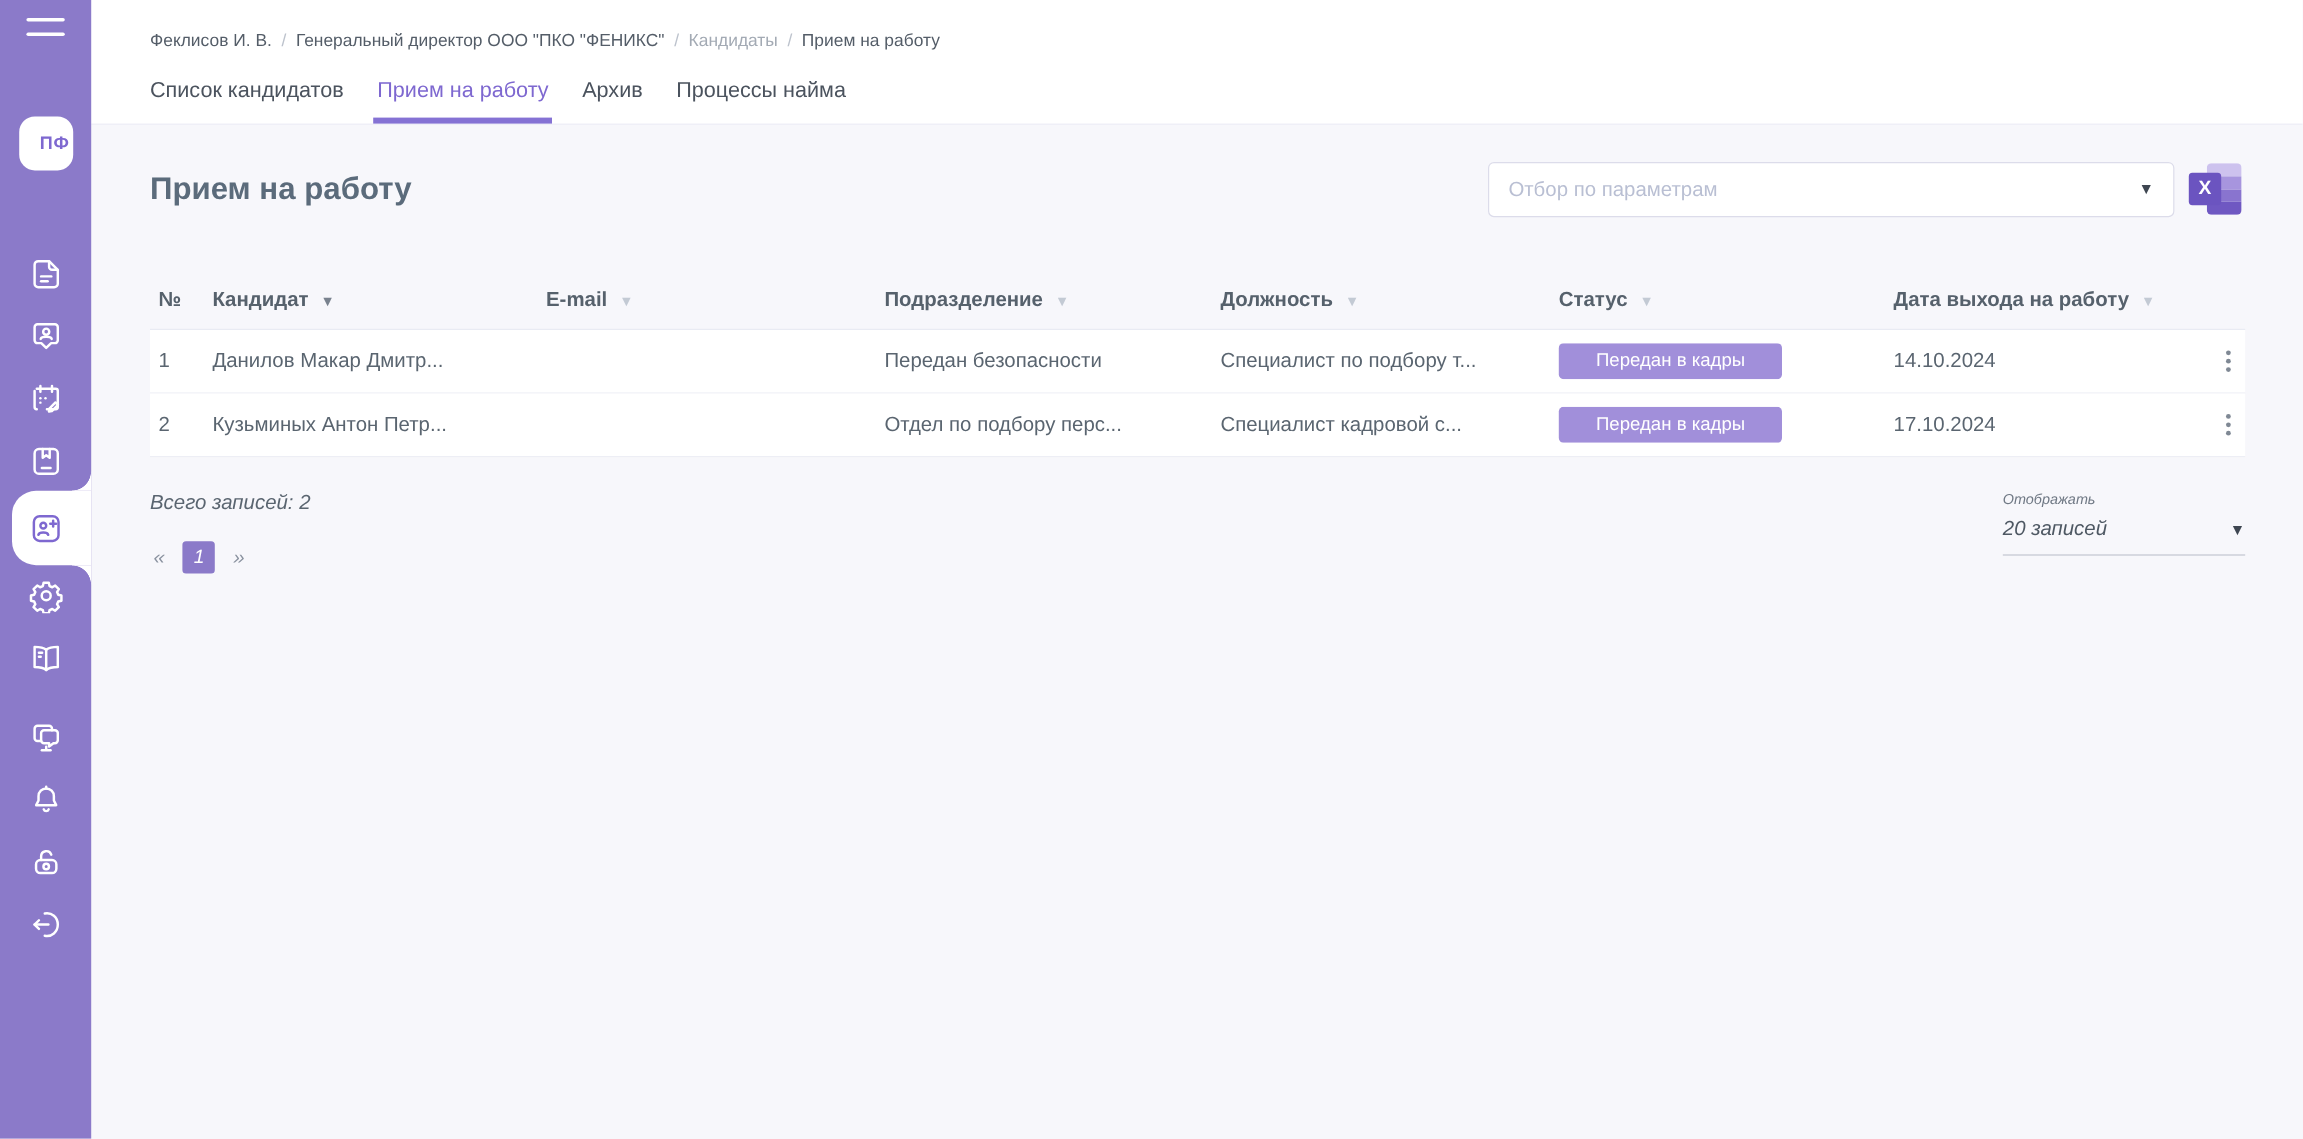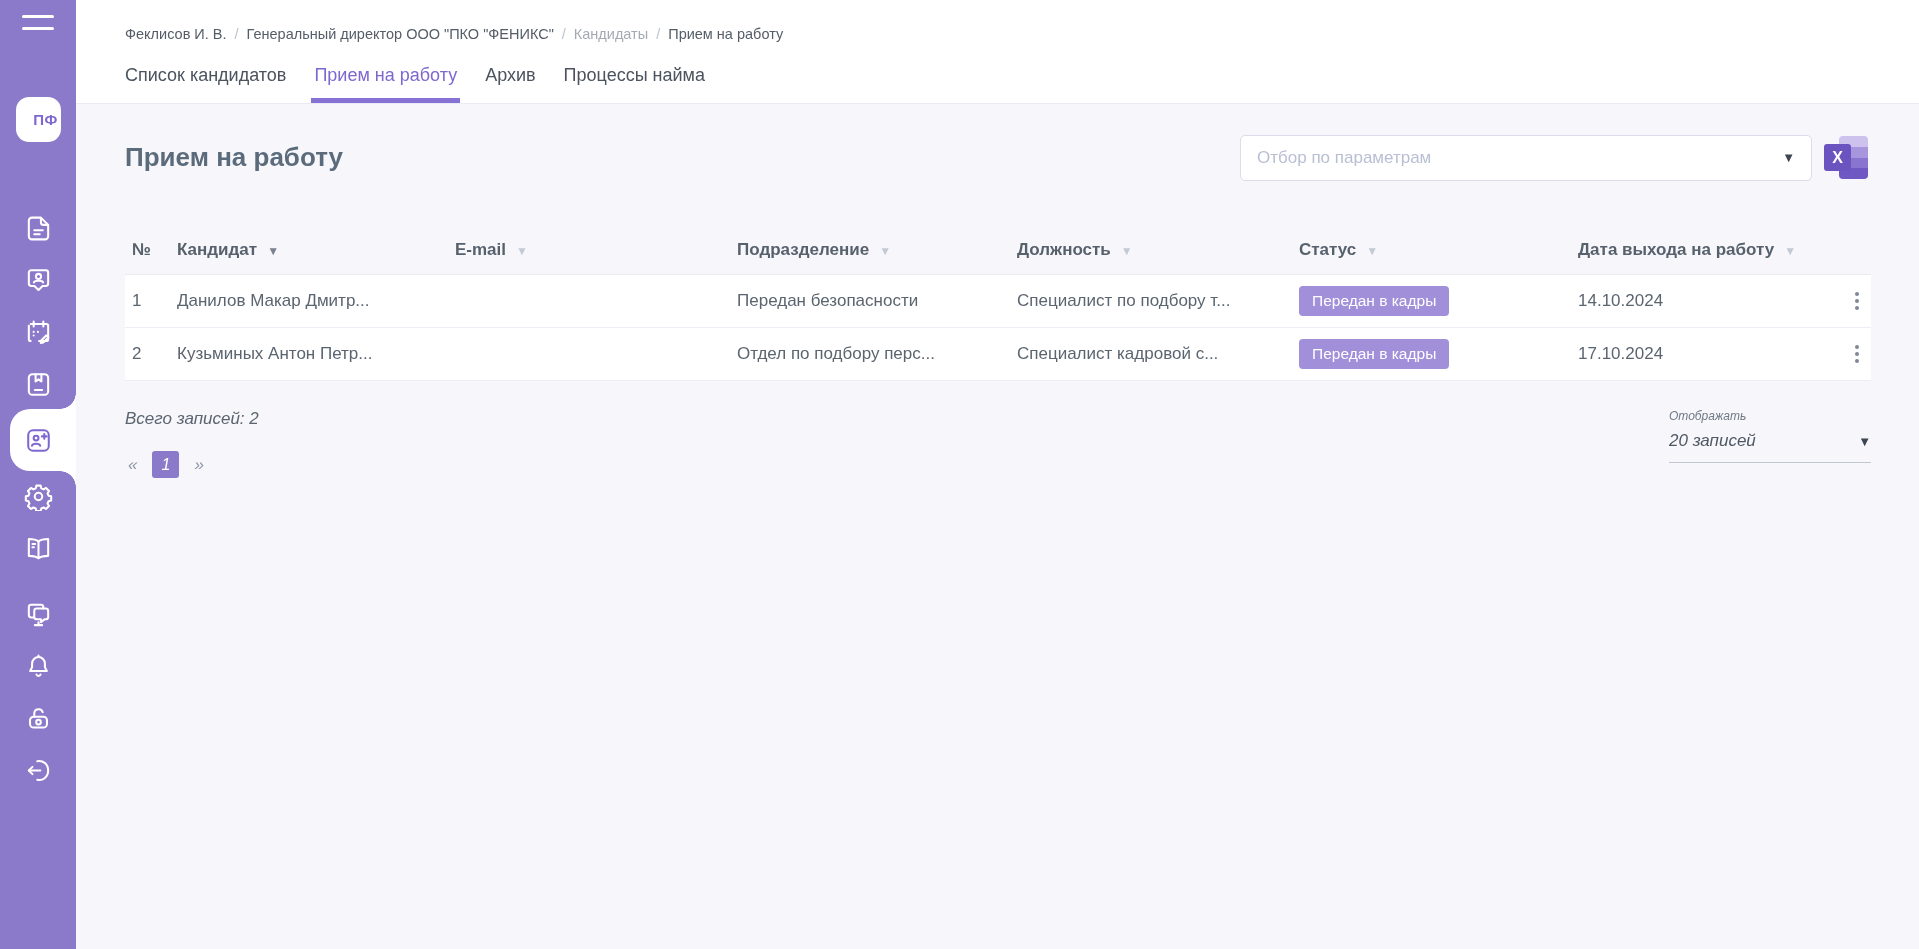--- a/index.html
+++ b/index.html
@@ -52,21 +52,21 @@
 
   
   .table { margin-top:44px; }
   .trow { display:grid; grid-template-columns:45px 278px 282px 280px 282px 279px 264px 1fr; align-items:center; }
   .trow > div { padding-left:7px; white-space:nowrap; overflow:hidden; }
   .thead { height:50px; font-weight:bold; font-size:17px; color:#56616c; border-bottom:1px solid #e9ebf3; }
   .thead .sort { font-size:12px; margin-left:10px; color:#c3cad4; }
   .thead .sort.dark { color:#79828e; }
   .tr { height:53px; background:#fff; border-bottom:1px solid #edeef5; font-size:17px; color:#5a6570; }
   .blur-bar { width:186px; height:15px; background:#c9c9c9; border-radius:8px; filter:blur(5px); opacity:.8; }
-  .badge { display:inline-block; background:#a18fda; color:#fff; font-size:15.5px; padding:6px 13px; border-radius:4px; }
+  .badge { display:inline-block; background:#a18fda; color:#fff; font-size:15.5px; padding:6px 31px; border-radius:4px; }
   .kebab { display:flex; flex-direction:column; gap:3px; align-items:center; justify-content:center; cursor:pointer; width:30px; height:30px; }
   .kebab i { width:4px; height:4px; border-radius:50%; background:#7f8894; }
 
   
   .table-footer { margin-top:28px; display:flex; justify-content:space-between; align-items:flex-start;font-style:italic; }
   .total { font-size:17px; color:#5a6570; }
   .pagination { margin-top:22px; display:flex; align-items:center; gap:12px; }
   .page-arrow { color:#8b93a0; font-size:17px; cursor:pointer; padding:0 3px; }
   .page-num { width:27px; height:27px; background:#8b7ac9; color:#fff; font-size:16px; display:flex; align-items:center; justify-content:center; border-radius:3px; cursor:pointer; }
   .display-select { width:202px; }

